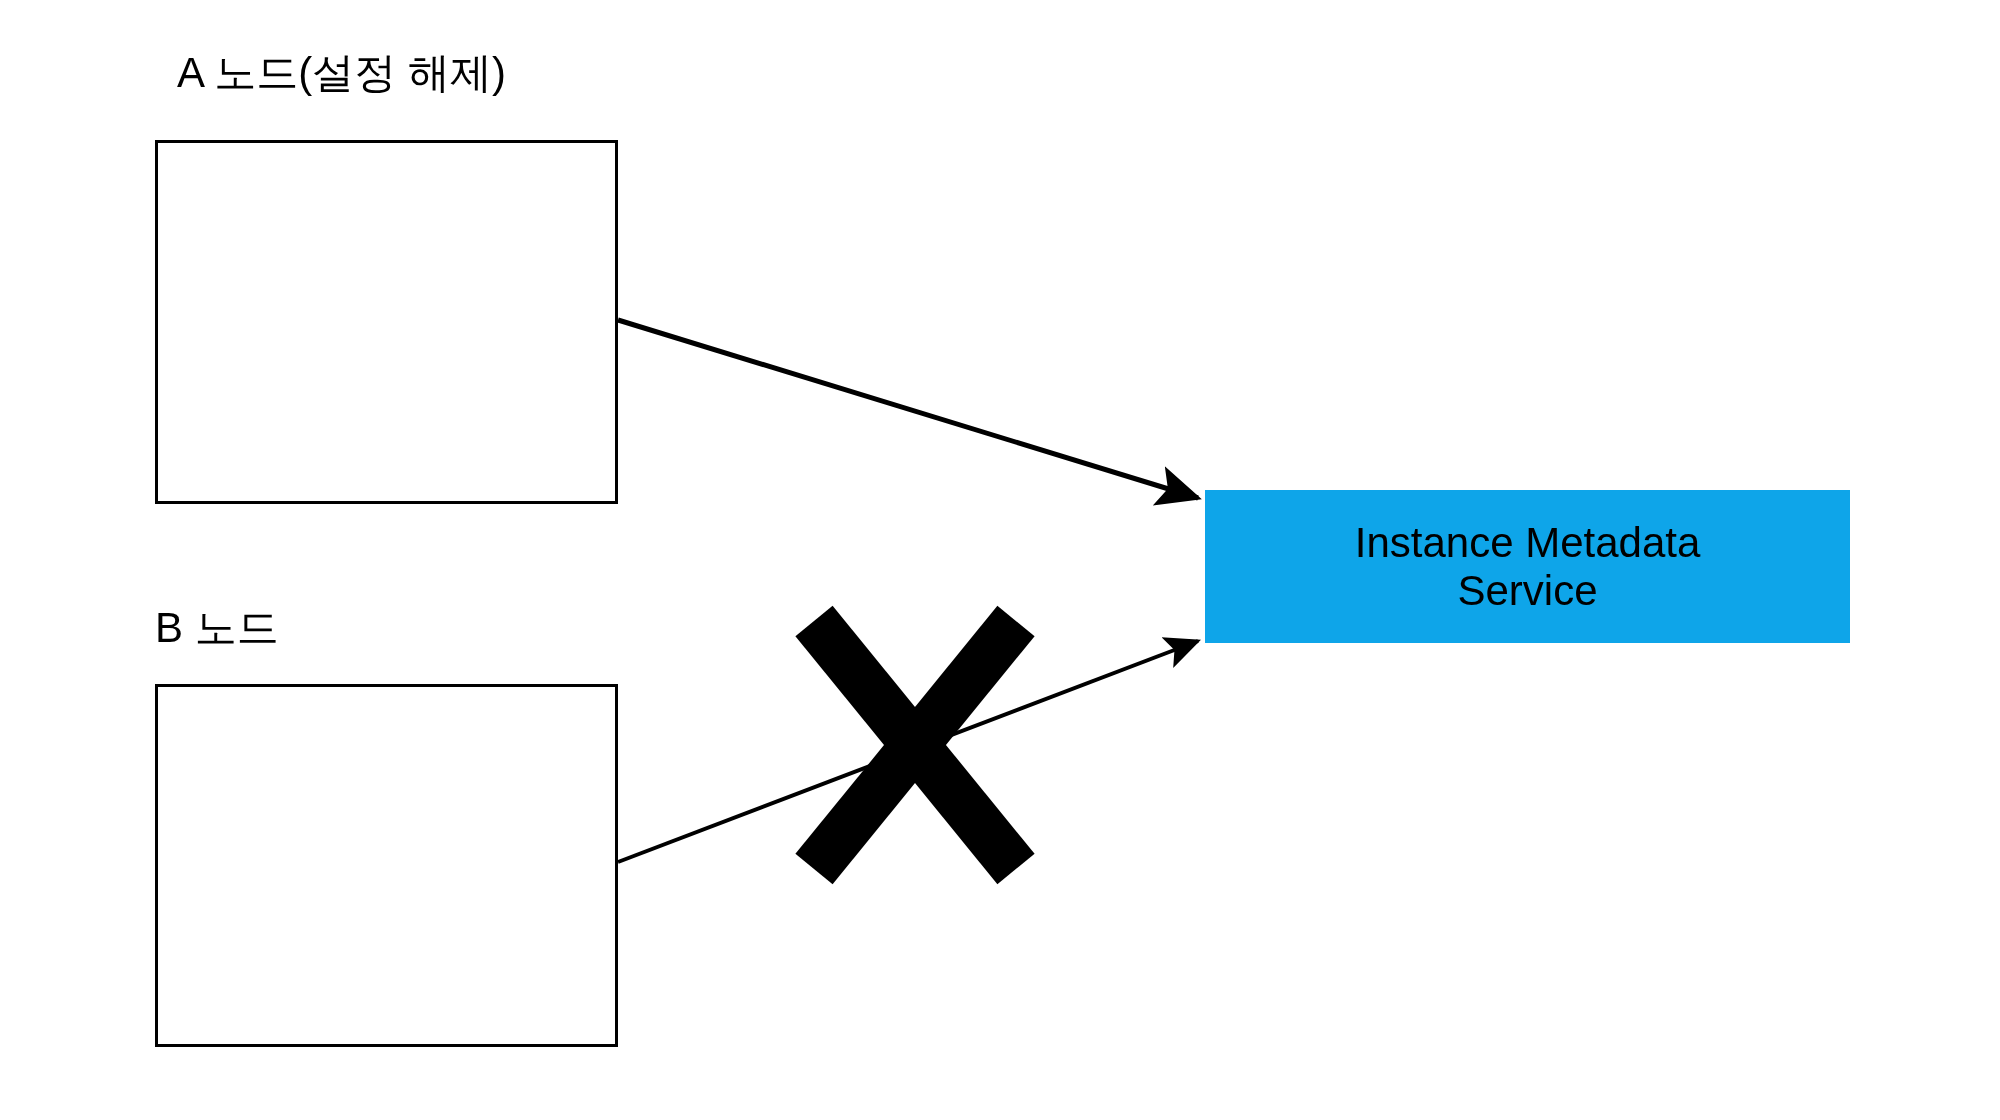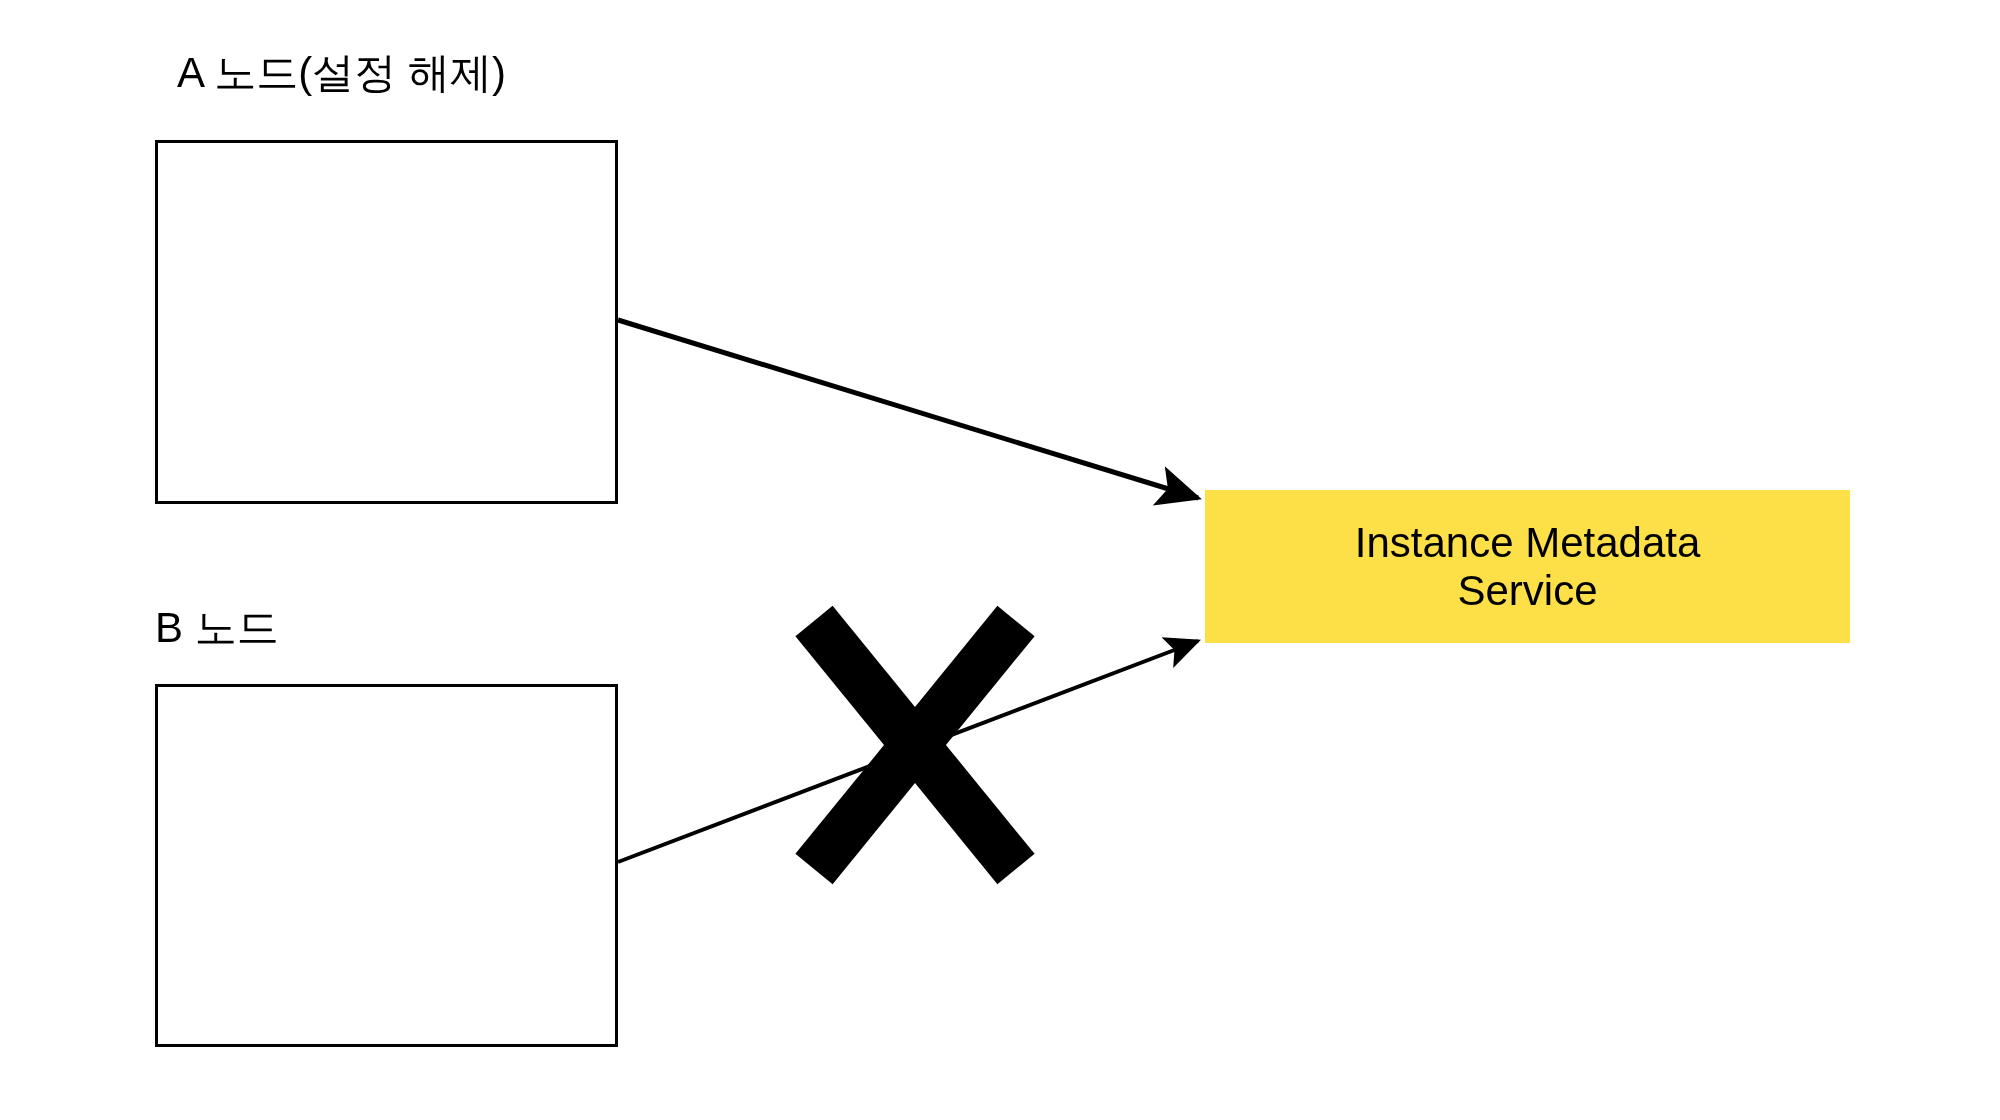--- a/index.html
+++ b/index.html
@@ -38,21 +38,21 @@
   }
   #node-a-box { left: 155px; top: 140px; width: 463px; height: 364px; }
   #node-b-box { left: 155px; top: 684px; width: 463px; height: 363px; }
 
   #imds-box {
     position: absolute;
     left: 1205px;
     top: 490px;
     width: 645px;
     height: 153px;
-    background: #fde047;
+    background: #0ea5e9;
     box-sizing: border-box;
     display: flex;
     align-items: center;
     justify-content: center;
   }
   #imds-label {
     font-size: 42px;
     line-height: 1.12;
     color: #000000;
     text-align: center;

